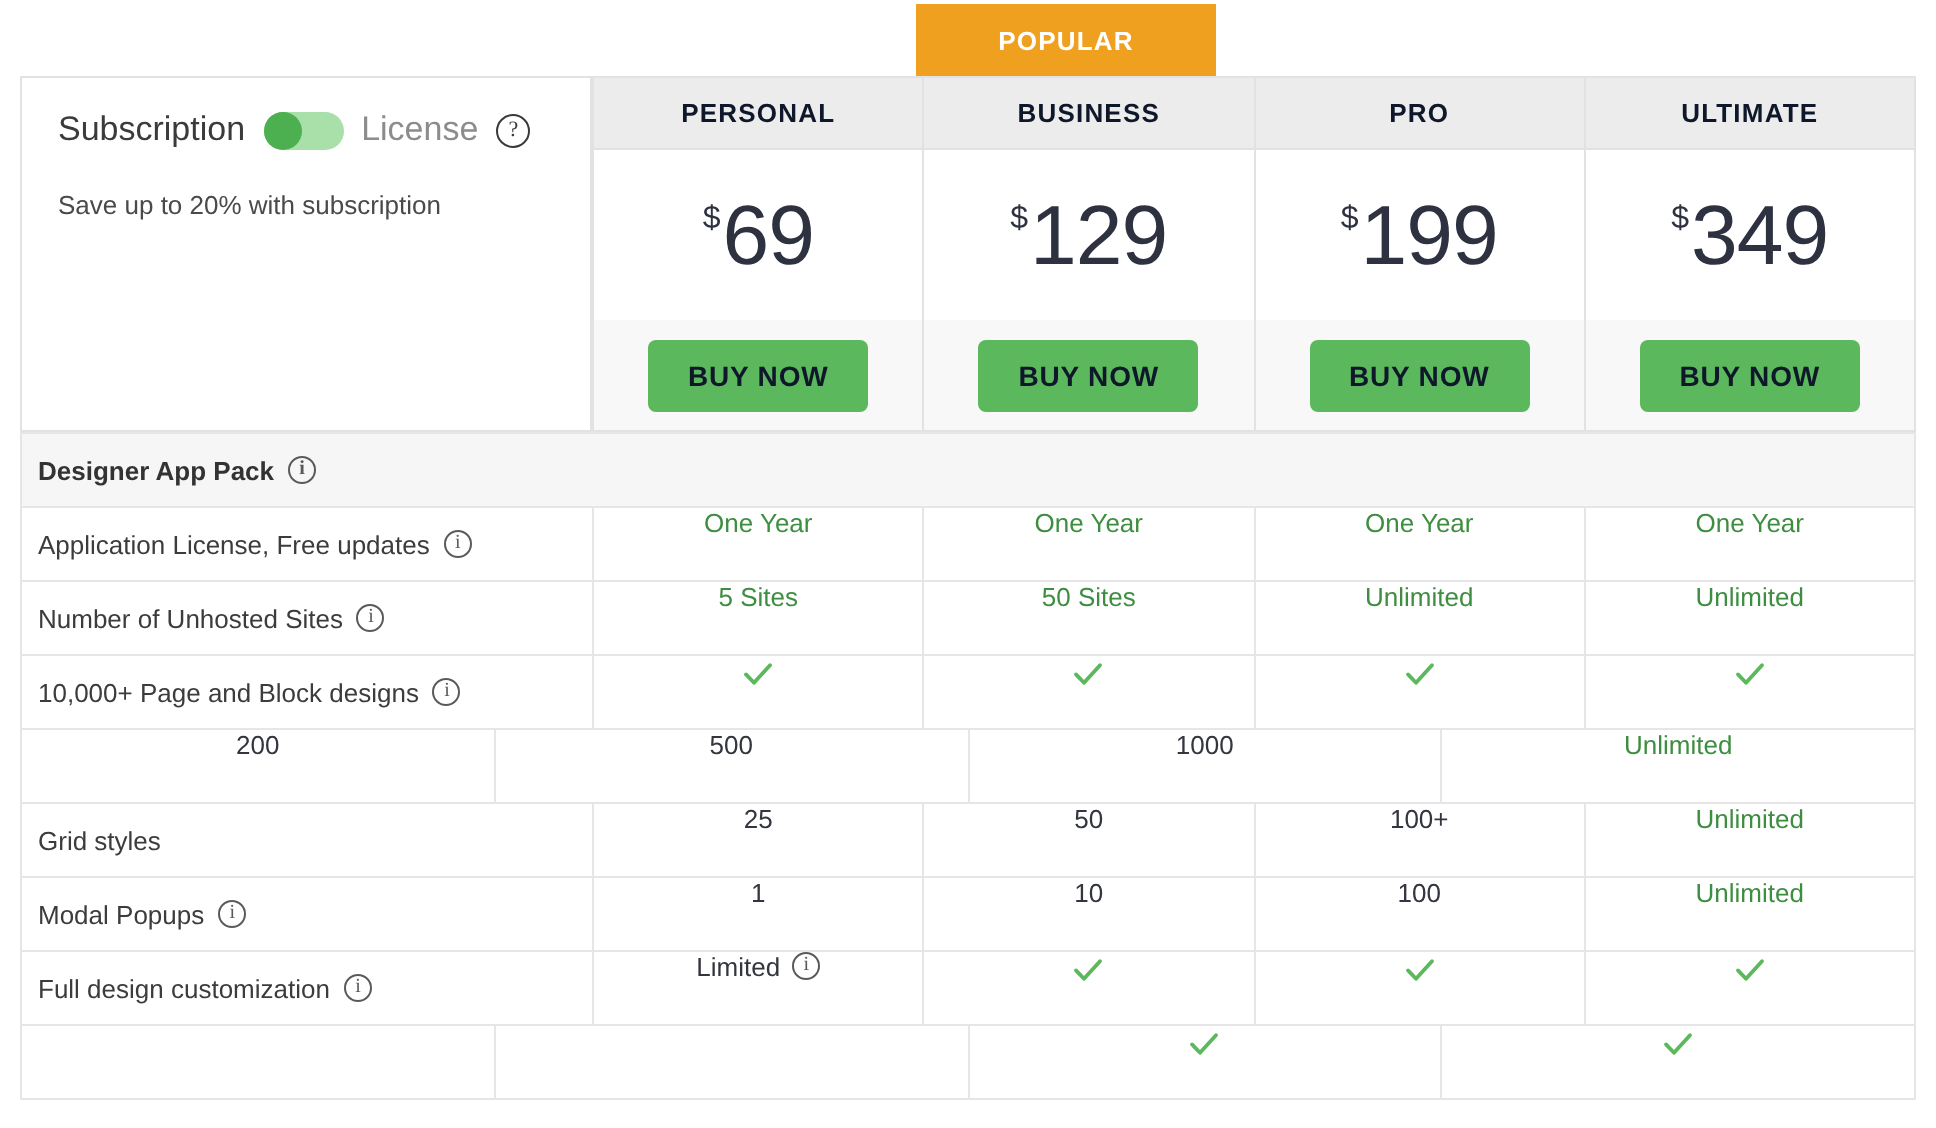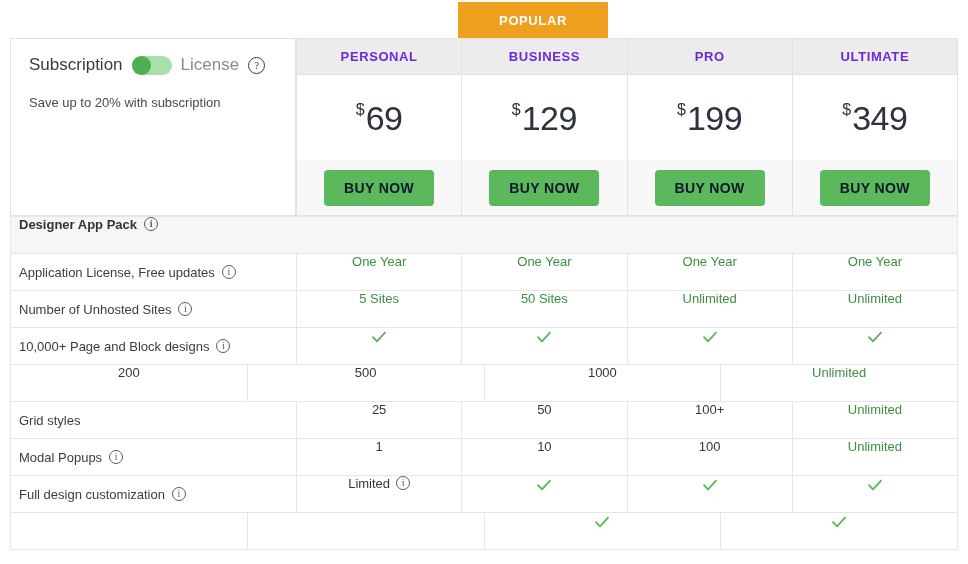--- a/index.html
+++ b/index.html
@@ -124,39 +124,39 @@
   .plan-name {
     height: 36px;
     background: #ececec;
     border-bottom: 1px solid #e2e2e2;
     display: flex;
     align-items: center;
     justify-content: center;
     font-size: 13px;
     font-weight: bold;
     letter-spacing: 0.6px;
-    color: #6d28d9;
+    color: #0f172a;
   }
 
   .plan-price {
     height: 85px;
     background: #ffffff;
     display: flex;
     align-items: center;
     justify-content: center;
     color: #2e3240;
   }
   .plan-price .cur {
     font-size: 16px;
     align-self: flex-start;
     margin-top: 26px;
     margin-right: 1px;
   }
   .plan-price .amt {
-    font-size: 34px;
+    font-size: 42px;
     line-height: 1;
     letter-spacing: -0.5px;
   }
 
   .plan-buy {
     flex: 1;
     background: #f8f8f8;
     display: flex;
     align-items: center;
     justify-content: center;
@@ -184,21 +184,21 @@
     border-left: 1px solid #e6e6e6;
     border-top: 1px solid #e6e6e6;
   }
 
   .section-row {
     height: 37px;
     background: #f6f6f6;
     border-bottom: 1px solid #e6e6e6;
     border-right: 1px solid #e6e6e6;
     display: flex;
-    align-items: flex-start;
+    align-items: center;
     padding-left: 8px;
     gap: 7px;
     font-size: 13px;
     font-weight: bold;
     color: #333333;
   }
 
   .frow {
     display: flex;
     height: 37px;

